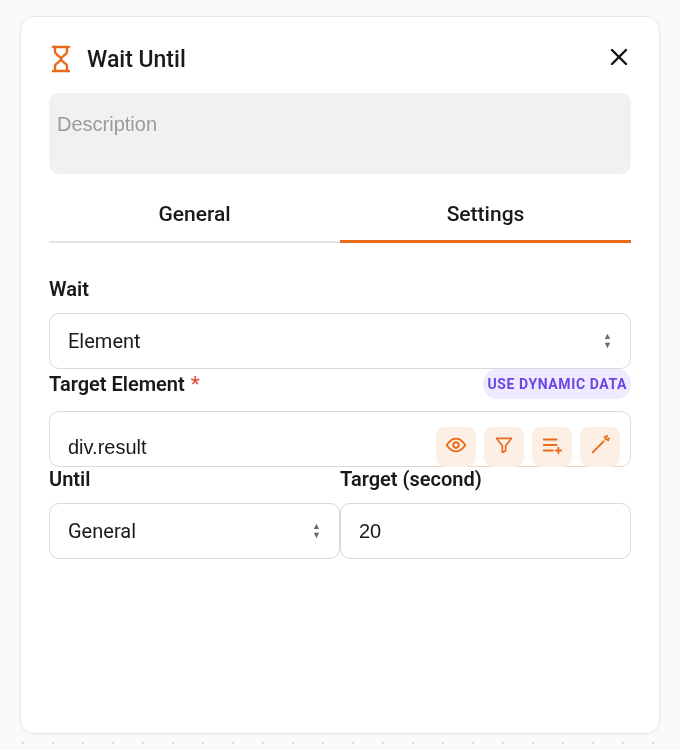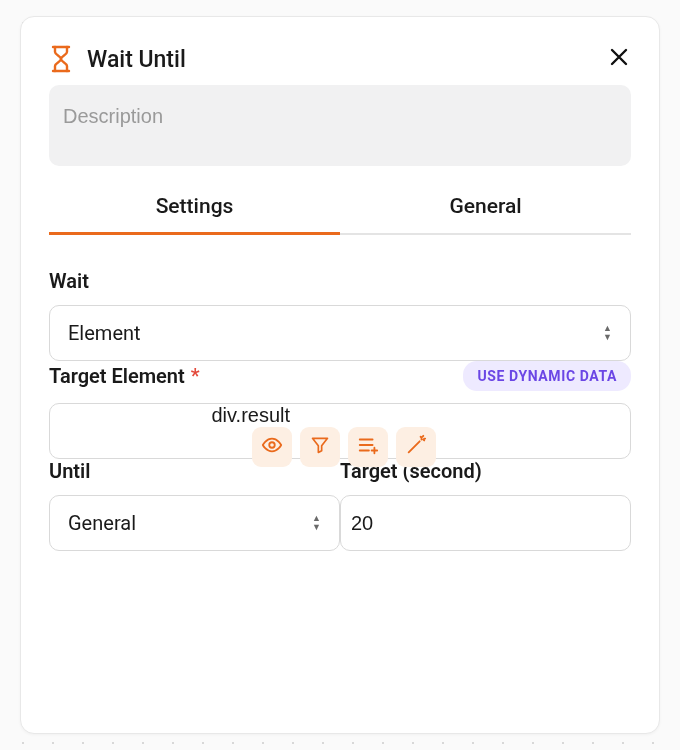--- a/index.html
+++ b/index.html
@@ -19,21 +19,21 @@
     border: 1px solid #e8e8e8;
     border-radius: 14px;
     width: 100%;
     height: 100%;
     padding: 28px 28px 30px 28px;
     box-shadow: 0 1px 3px rgba(0,0,0,0.04);
   }
   .header {
     display: flex;
     align-items: center;
-    margin-bottom: 12px;
+    margin-bottom: 20px;
   }
   .header-icon {
     color: #ea6a1c;
     margin-right: 14px;
     display: flex;
     align-items: center;
   }
   .header-title {
     font-size: 23px;
     font-weight: 500;
@@ -41,21 +41,21 @@
   }
   .close-btn {
     font-size: 22px;
     cursor: pointer;
     line-height: 1;
     padding: 2px;
   }
   .desc-box {
     background: #f1f1f2;
     border-radius: 10px;
-    padding: 20px 22px 38px 14px;
+    padding: 20px 22px 38px 8px;
     margin-bottom: 28px;
   }
   .desc-box input {
     border: none;
     background: transparent;
     width: 100%;
     font-size: 20px;
     color: #333;
     outline: none;
   }
@@ -86,21 +86,21 @@
     justify-content: space-between;
   }
   .label-text { display: inline-flex; align-items: baseline; justify-content: flex-end; }
   .req { color: #e3493b; margin-left: 6px; font-weight: 500; }
   .badge {
     background: #eeeaff;
     color: #6b46e5;
     font-size: 14px;
     font-weight: 700;
     letter-spacing: 0.6px;
-    padding: 7px 14px;
+    padding: 7px 4px;
     border-radius: 14px;
     cursor: pointer;
   }
   .select-wrap, .input-wrap, .number-wrap {
     position: relative;
     border: 1px solid #d9d9d9;
     border-radius: 10px;
     background: #fff;
     display: flex;
     align-items: center;
@@ -108,21 +108,21 @@
   }
   .select-wrap { padding: 16px 18px; cursor: pointer; }
   .select-value { font-size: 20px; flex: 1; }
   .select-arrows {
     display: flex;
     flex-direction: column;
     color: #6a6a6a;
     font-size: 9px;
     line-height: 9px;
   }
-  .input-wrap { padding: 0 10px 0 18px; flex-direction: column; }
+  .input-wrap { padding: 16px 10px 0 18px; }
   .input-wrap input {
     border: none;
     outline: none;
     font-size: 20px;
     flex: 1;
     background: transparent;
     color: #1a1a1a;
   }
   .icon-btns { display: flex; gap: 8px; }
   .icon-btn {
@@ -134,21 +134,21 @@
     align-items: center;
     justify-content: center;
     cursor: pointer;
     color: #ea6a1c;
   }
   .section { }
   .row {
     display: flex;
   }
   .row .col { flex: 1; min-width: 0; }
-  .number-wrap { padding: 0 0 0 10px; overflow: hidden; }
+  .number-wrap { padding: 0 0 0 18px; overflow: hidden; }
   .number-wrap input {
     border: none;
     outline: none;
     font-size: 20px;
     flex: 1;
     background: transparent;
     color: #1a1a1a;
   }
 </style>
 </head>
@@ -171,22 +171,22 @@
           <path d="M3 3l14 14M17 3L3 17"></path>
         </svg>
     </div>
   </div>
 
   <div class="desc-box">
     <input type="text" placeholder="Description" style="">
   </div>
 
   <div class="tabs">
+    <div class="tab">General</div>
     <div class="tab active">Settings</div>
-    <div class="tab">General</div>
   </div>
 
   <div class="section">
     <div class="field-label">
       <span>Wait</span>
     </div>
     <div class="select-wrap">
       <div class="select-value">Element</div>
       <div class="select-arrows">
         <span>▲</span>

